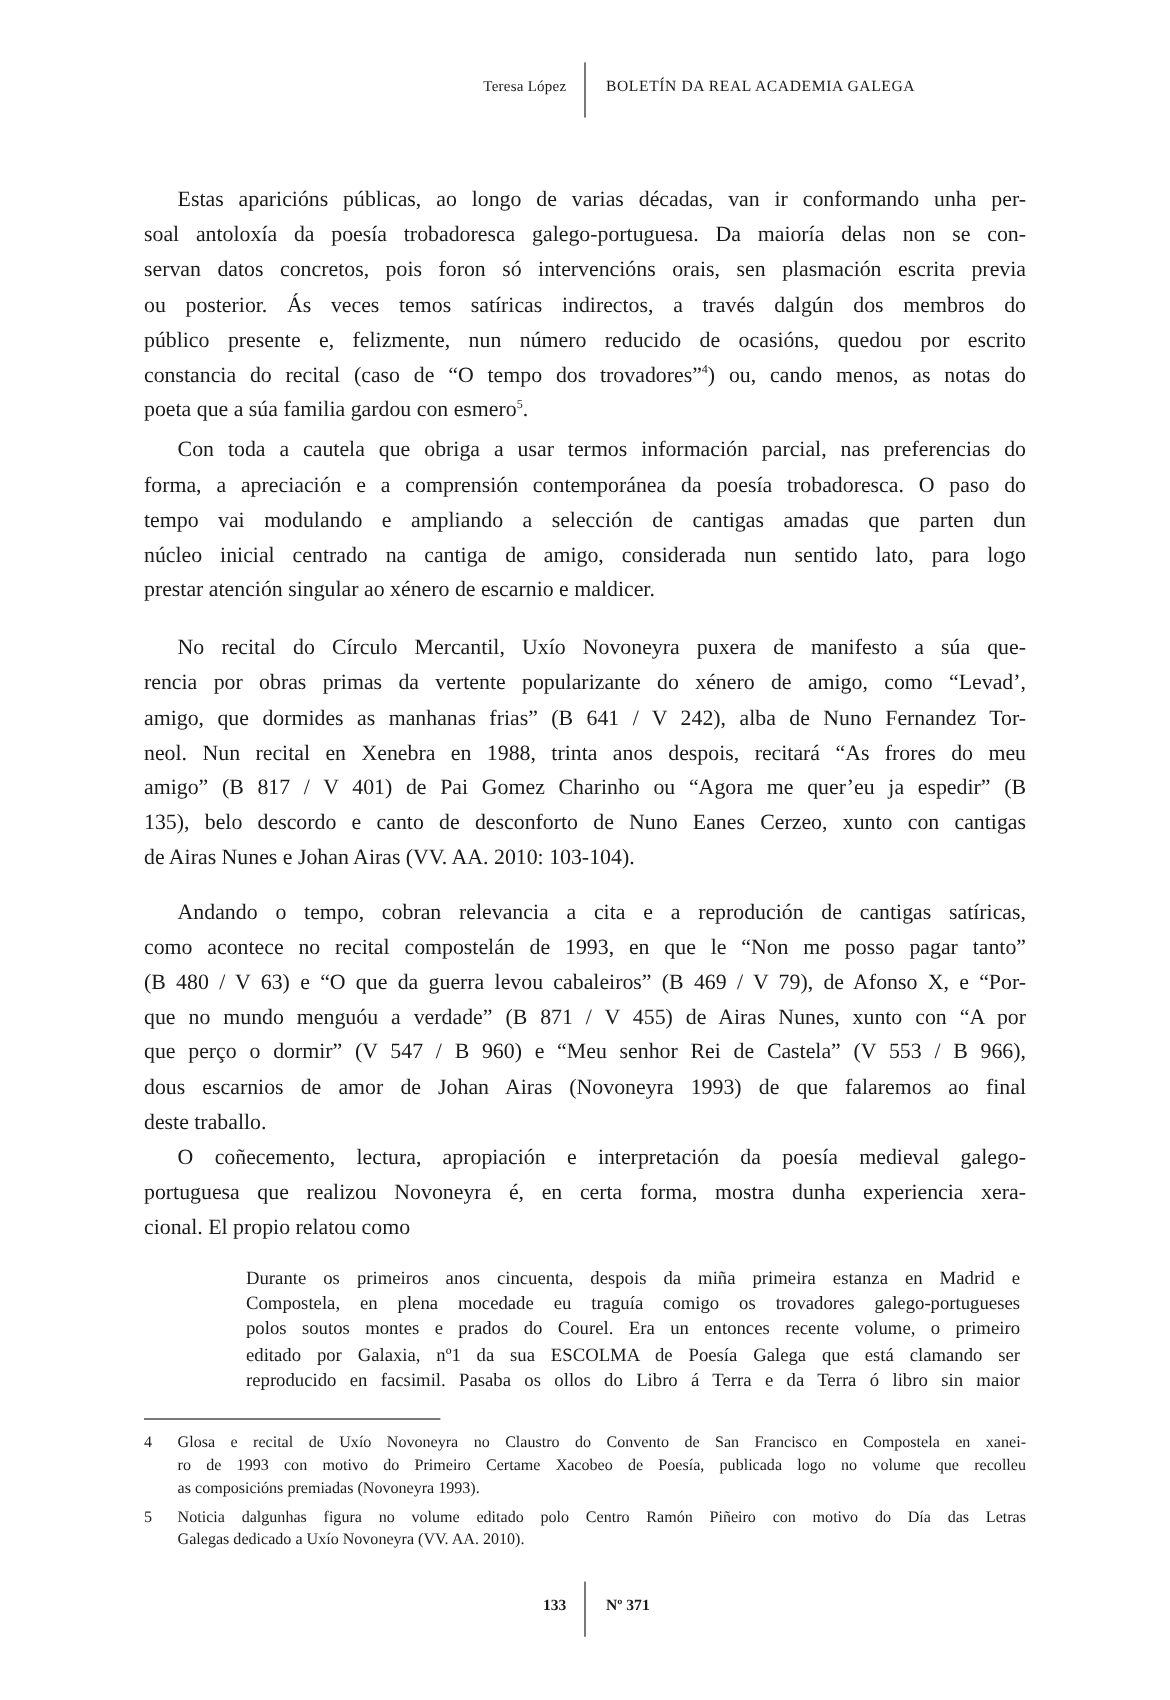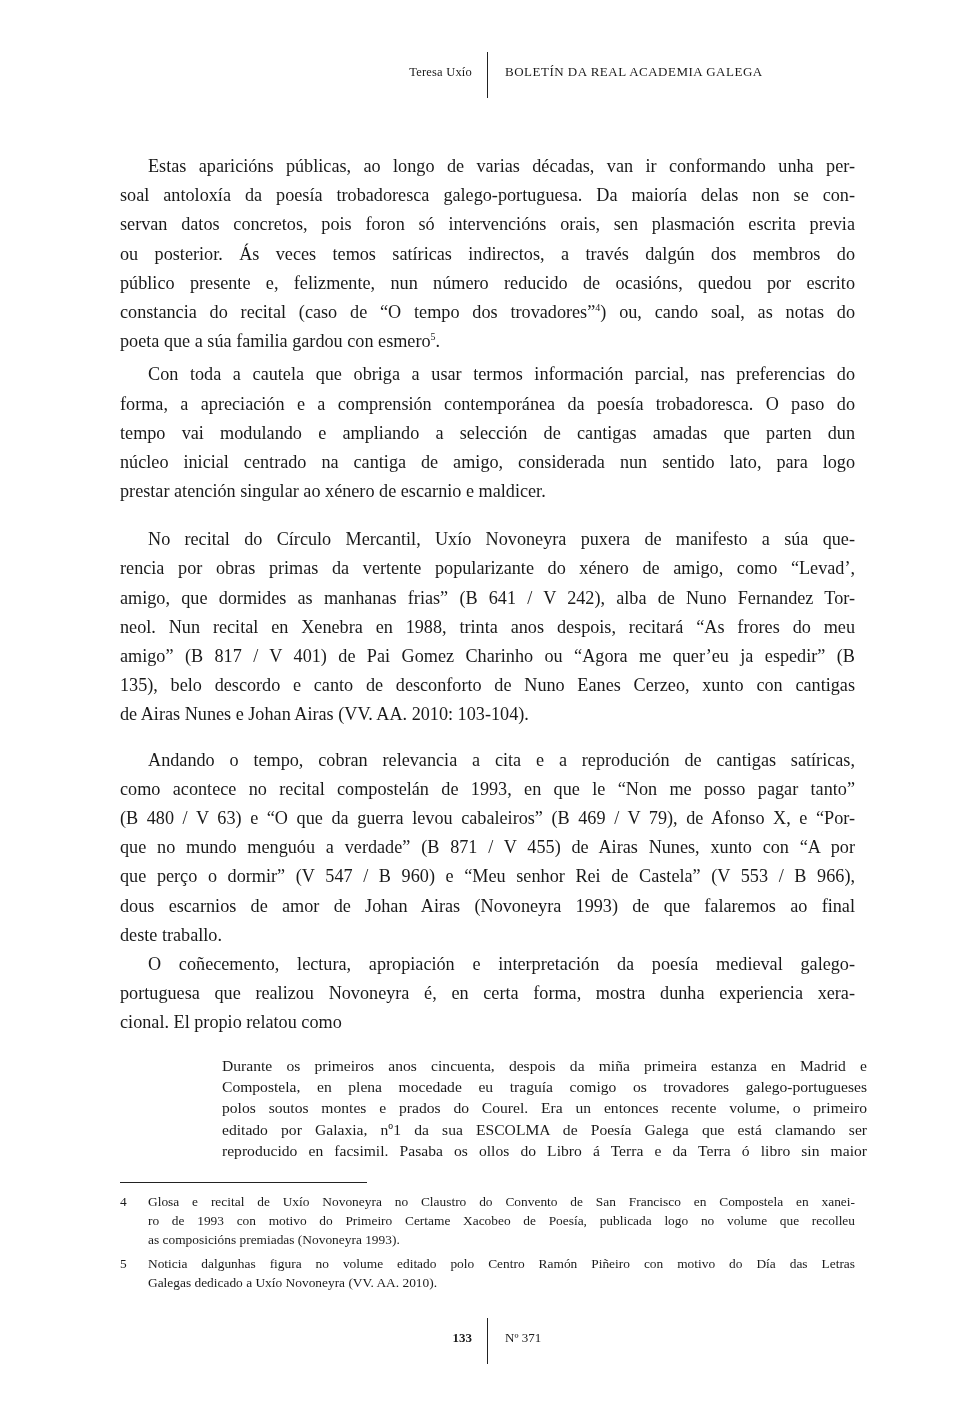--- a/index.html
+++ b/index.html
@@ -7,49 +7,49 @@
          font-family: "Liberation Serif", "DejaVu Serif", serif; color: #1a1a1a; }
   .header { position: absolute; top: 52px; left: 0; width: 975px; height: 46px; }
   .header .author { position: absolute; right: 503px; top: 13px; font-size: 12.5px; letter-spacing: 0.2px; }
   .header .rule { position: absolute; left: 487px; top: 0; width: 1px; height: 46px; background: #222; }
   .header .journal { position: absolute; left: 505px; top: 12px; font-size: 13px; letter-spacing: 0.5px; }
   .body-text { position: absolute; left: 120px; width: 735px; top: 152px; font-size: 18.2px; line-height: 29.2px; }
   .line { display: block; text-align: justify; text-align-last: justify; white-space: nowrap; height: 29.2px; }
   .line.last { text-align-last: left; }
   .line.first { padding-left: 28px; }
   sup { font-size: 10px; line-height: 0; }
-  .quote { position: absolute; left: 222px; width: 645px; top: 1055px; font-size: 15.6px; line-height: 21.2px; }
+  .quote { position: absolute; left: 205px; width: 645px; top: 1055px; font-size: 15.6px; line-height: 21.2px; }
   .quote .line { height: 21.2px; }
   .fn-rule { position: absolute; left: 120px; top: 1182px; width: 247px; height: 1px; background: #222; }
   .footnotes { position: absolute; left: 120px; width: 735px; top: 1192px; font-size: 13.4px; line-height: 19.2px; }
   .fn { position: relative; padding-left: 28px; margin-bottom: 4px; }
   .fn .num { position: absolute; left: 0; top: 0; }
   .fn .line { height: 19.2px; }
   .footer { position: absolute; top: 1318px; left: 0; width: 975px; height: 46px; }
   .footer .page { position: absolute; right: 503px; top: 12px; font-size: 13px; font-weight: bold; }
   .footer .rule { position: absolute; left: 487px; top: 0; width: 1px; height: 46px; background: #222; }
-  .footer .issue { position: absolute; left: 505px; top: 12px; font-size: 13px; }
+  .footer .issue { position: absolute; left: 505px; top: 12px; font-size: 13px; font-weight: bold; }
 </style>
 </head>
 <body>
 
 <div class="header">
-  <span class="author">Teresa Uxío</span>
+  <span class="author">Teresa López</span>
   <span class="rule"></span>
   <span class="journal">BOLETÍN DA REAL ACADEMIA GALEGA</span>
 </div>
 
 <div class="body-text">
   <div style="margin-bottom:4px">
     <span class="line first">Estas aparicións públicas, ao longo de varias décadas, van ir conformando unha per-</span>
     <span class="line">soal antoloxía da poesía trobadoresca galego-portuguesa. Da maioría delas non se con-</span>
     <span class="line">servan datos concretos, pois foron só intervencións orais, sen plasmación escrita previa</span>
     <span class="line">ou posterior. Ás veces temos satíricas indirectos, a través dalgún dos membros do</span>
     <span class="line">público presente e, felizmente, nun número reducido de ocasións, quedou por escrito</span>
-    <span class="line"><span>constancia do recital (caso de “O tempo dos trovadores”</span><sup>4</sup><span>) ou, cando soal, as notas do</span></span>
+    <span class="line"><span>constancia do recital (caso de “O tempo dos trovadores”</span><sup>4</sup><span>) ou, cando menos, as notas do</span></span>
     <span class="line last"><span>poeta que a súa familia gardou con esmero</span><sup>5</sup><span>.</span></span>
   </div>
   <div style="margin-bottom:19px">
     <span class="line first">Con toda a cautela que obriga a usar termos información parcial, nas preferencias do</span>
     <span class="line">forma, a apreciación e a comprensión contemporánea da poesía trobadoresca. O paso do</span>
     <span class="line">tempo vai modulando e ampliando a selección de cantigas amadas que parten dun</span>
     <span class="line">núcleo inicial centrado na cantiga de amigo, considerada nun sentido lato, para logo</span>
     <span class="line last">prestar atención singular ao xénero de escarnio e maldicer.</span>
   </div>
   <div style="margin-bottom:16px">

